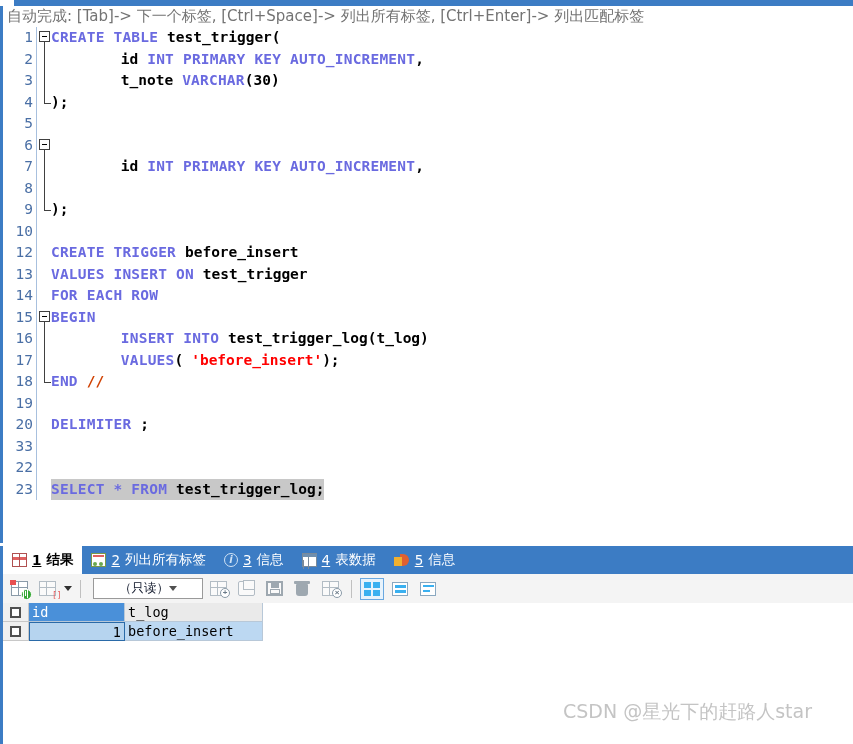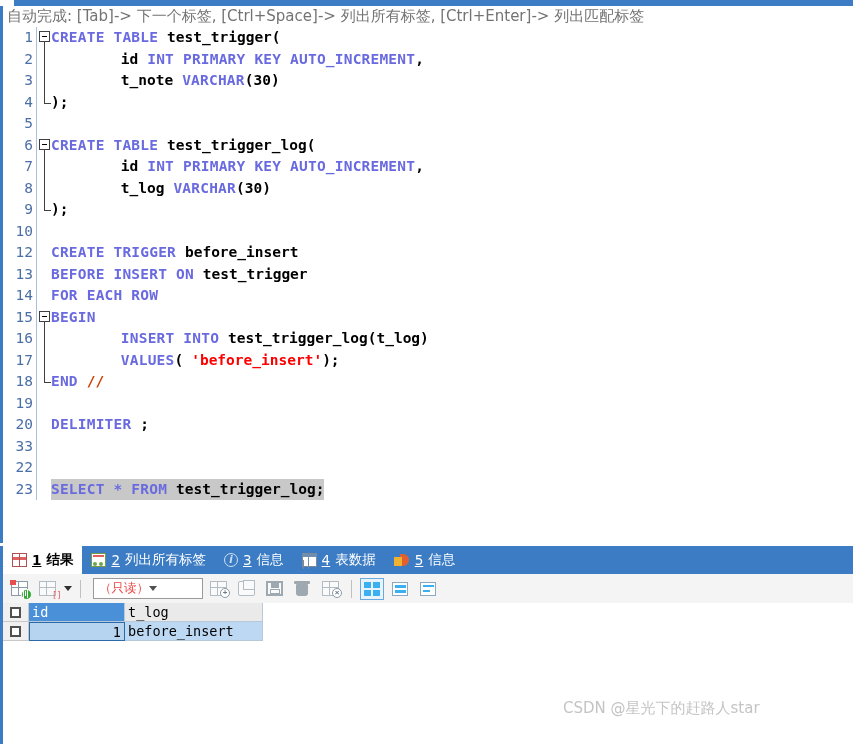--- a/index.html
+++ b/index.html
@@ -246,25 +246,25 @@
   .vi-text:after { content:""; position:absolute; left:2px; top:7px; width:7px; height:2px; background:#3ab0f0; }
 
   #readonly-select {
     width: 110px;
     height: 21px;
     background: #ffffff;
     border: 1px solid #9a9a9a;
     box-sizing: border-box;
     display: flex;
     align-items: center;
-    justify-content: flex-start;
+    justify-content: center;
     padding: 0 5px;
     font-size: 12.5px;
     font-family: "DejaVu Sans", "Liberation Sans", sans-serif;
-    color: #ef4444;
+    color: #0f172a;
     margin-left: 4px;
   }
   .chev {
     width: 0; height: 0;
     border-left: 4px solid transparent;
     border-right: 4px solid transparent;
     border-top: 5px solid #505050;
   }
 
   
@@ -312,47 +312,47 @@
   .hdr-normal { background: #eaeaea; color: #000000; }
   .cell-sel   { background: #b6d4ef; color: #000000; text-align: right; border: 1px solid #2a6aa8; box-sizing: border-box; }
   .cell-row   { background: #bcd8f2; color: #000000; }
 
   
   #watermark {
     position: absolute;
     left: 563px;
     top: 699px;
     color: #c4c4c4;
-    font-size: 15px;
+    font-size: 19px;
     font-family: "DejaVu Sans", "Liberation Sans", sans-serif;
     white-space: nowrap;
   }
 </style>
 </head>
 <body>
 
 <div id="top-strip">
   <div id="top-strip-tab"></div>
 </div>
 
 <div id="editor-panel">
   <div id="autocomplete-hint">自动完成: [Tab]-&gt; 下一个标签, [Ctrl+Space]-&gt; 列出所有标签, [Ctrl+Enter]-&gt; 列出匹配标签</div>
   <div id="code-area">
       <div class="code-line"><span class="ln">1</span><span class="gutter-sep"></span><span class="fold-box"></span><span class="fold-line" style="top: 15px; height: 7px;"></span><span class="code-text"><span class="kw">CREATE TABLE </span><span class="id">test_trigger</span><span class="pun">(</span></span></div>
       <div class="code-line"><span class="ln">2</span><span class="gutter-sep"></span><span class="fold-line"></span><span class="code-text"><span class="pun">        </span><span class="id">id</span><span class="kw"> INT PRIMARY KEY AUTO_INCREMENT</span><span class="pun">,</span></span></div>
       <div class="code-line"><span class="ln">3</span><span class="gutter-sep"></span><span class="fold-line"></span><span class="code-text"><span class="pun">        </span><span class="id">t_note</span><span class="kw"> VARCHAR</span><span class="pun">(30)</span></span></div>
       <div class="code-line"><span class="ln">4</span><span class="gutter-sep"></span><span class="fold-end"></span><span class="code-text"><span class="pun">);</span></span></div>
       <div class="code-line"><span class="ln">5</span><span class="gutter-sep"></span><span class="code-text"></span></div>
-      <div class="code-line"><span class="ln">6</span><span class="gutter-sep"></span><span class="fold-box"></span><span class="fold-line" style="top: 15px; height: 7px;"></span><span class="code-text"><span class="kw">CREATE TABLE </span><span class="id">test_trigger_log</span><span class="pun">(</span></span></div>
+      <div class="code-line"><span class="ln">6</span><span class="gutter-sep"></span><span class="fold-box"></span><span class="fold-line" style="top: 15px; height: 7px;"></span></div>
       <div class="code-line"><span class="ln">7</span><span class="gutter-sep"></span><span class="fold-line"></span><span class="code-text"><span class="pun">        </span><span class="id">id</span><span class="kw"> INT PRIMARY KEY AUTO_INCREMENT</span><span class="pun">,</span></span></div>
-      <div class="code-line"><span class="ln">8</span><span class="gutter-sep"></span><span class="fold-line"></span><span class="code-text"><span class="pun">        </span><span class="id">t_log</span><span class="kw"> VARCHAR</span><span class="pun">(30)</span></span></div>
+      <div class="code-line"><span class="ln">8</span><span class="gutter-sep"></span><span class="fold-line"></span></div>
       <div class="code-line"><span class="ln">9</span><span class="gutter-sep"></span><span class="fold-end"></span><span class="code-text"><span class="pun">);</span></span></div>
       <div class="code-line"><span class="ln">10</span><span class="gutter-sep"></span><span class="code-text"></span></div>
       <div class="code-line"><span class="ln">12</span><span class="gutter-sep"></span><span class="code-text"><span class="kw">CREATE TRIGGER </span><span class="id">before_insert</span></span></div>
-      <div class="code-line"><span class="ln">13</span><span class="gutter-sep"></span><span class="code-text"><span class="kw">BEFORE INSERT ON </span><span class="id">test_trigger</span></span></div>
+      <div class="code-line"><span class="ln">13</span><span class="gutter-sep"></span><span class="code-text"><span class="kw">VALUES INSERT ON </span><span class="id">test_trigger</span></span></div>
       <div class="code-line"><span class="ln">14</span><span class="gutter-sep"></span><span class="code-text"><span class="kw">FOR EACH ROW</span></span></div>
       <div class="code-line"><span class="ln">15</span><span class="gutter-sep"></span><span class="fold-box"></span><span class="fold-line" style="top: 15px; height: 7px;"></span><span class="code-text"><span class="kw">BEGIN</span></span></div>
       <div class="code-line"><span class="ln">16</span><span class="gutter-sep"></span><span class="fold-line"></span><span class="code-text"><span class="pun">        </span><span class="kw">INSERT INTO </span><span class="id">test_trigger_log</span><span class="pun">(</span><span class="id">t_log</span><span class="pun">)</span></span></div>
       <div class="code-line"><span class="ln">17</span><span class="gutter-sep"></span><span class="fold-line"></span><span class="code-text"><span class="pun">        </span><span class="kw">VALUES</span><span class="pun">(</span><span class="str">'before_insert'</span><span class="pun">);</span></span></div>
       <div class="code-line"><span class="ln">18</span><span class="gutter-sep"></span><span class="fold-end"></span><span class="code-text"><span class="kw">END </span><span class="op">//</span></span></div>
       <div class="code-line"><span class="ln">19</span><span class="gutter-sep"></span><span class="code-text"></span></div>
       <div class="code-line"><span class="ln">20</span><span class="gutter-sep"></span><span class="code-text"><span class="kw">DELIMITER </span><span class="pun">;</span></span></div>
       <div class="code-line"><span class="ln">33</span><span class="gutter-sep"></span><span class="code-text"></span></div>
       <div class="code-line"><span class="ln">22</span><span class="gutter-sep"></span></div>
       <div class="code-line sel"><span class="ln">23</span><span class="gutter-sep"></span><span class="code-text"><span class="kw">SELECT * FROM </span><span class="id">test_trigger_log</span><span class="pun">;</span></span></div>

